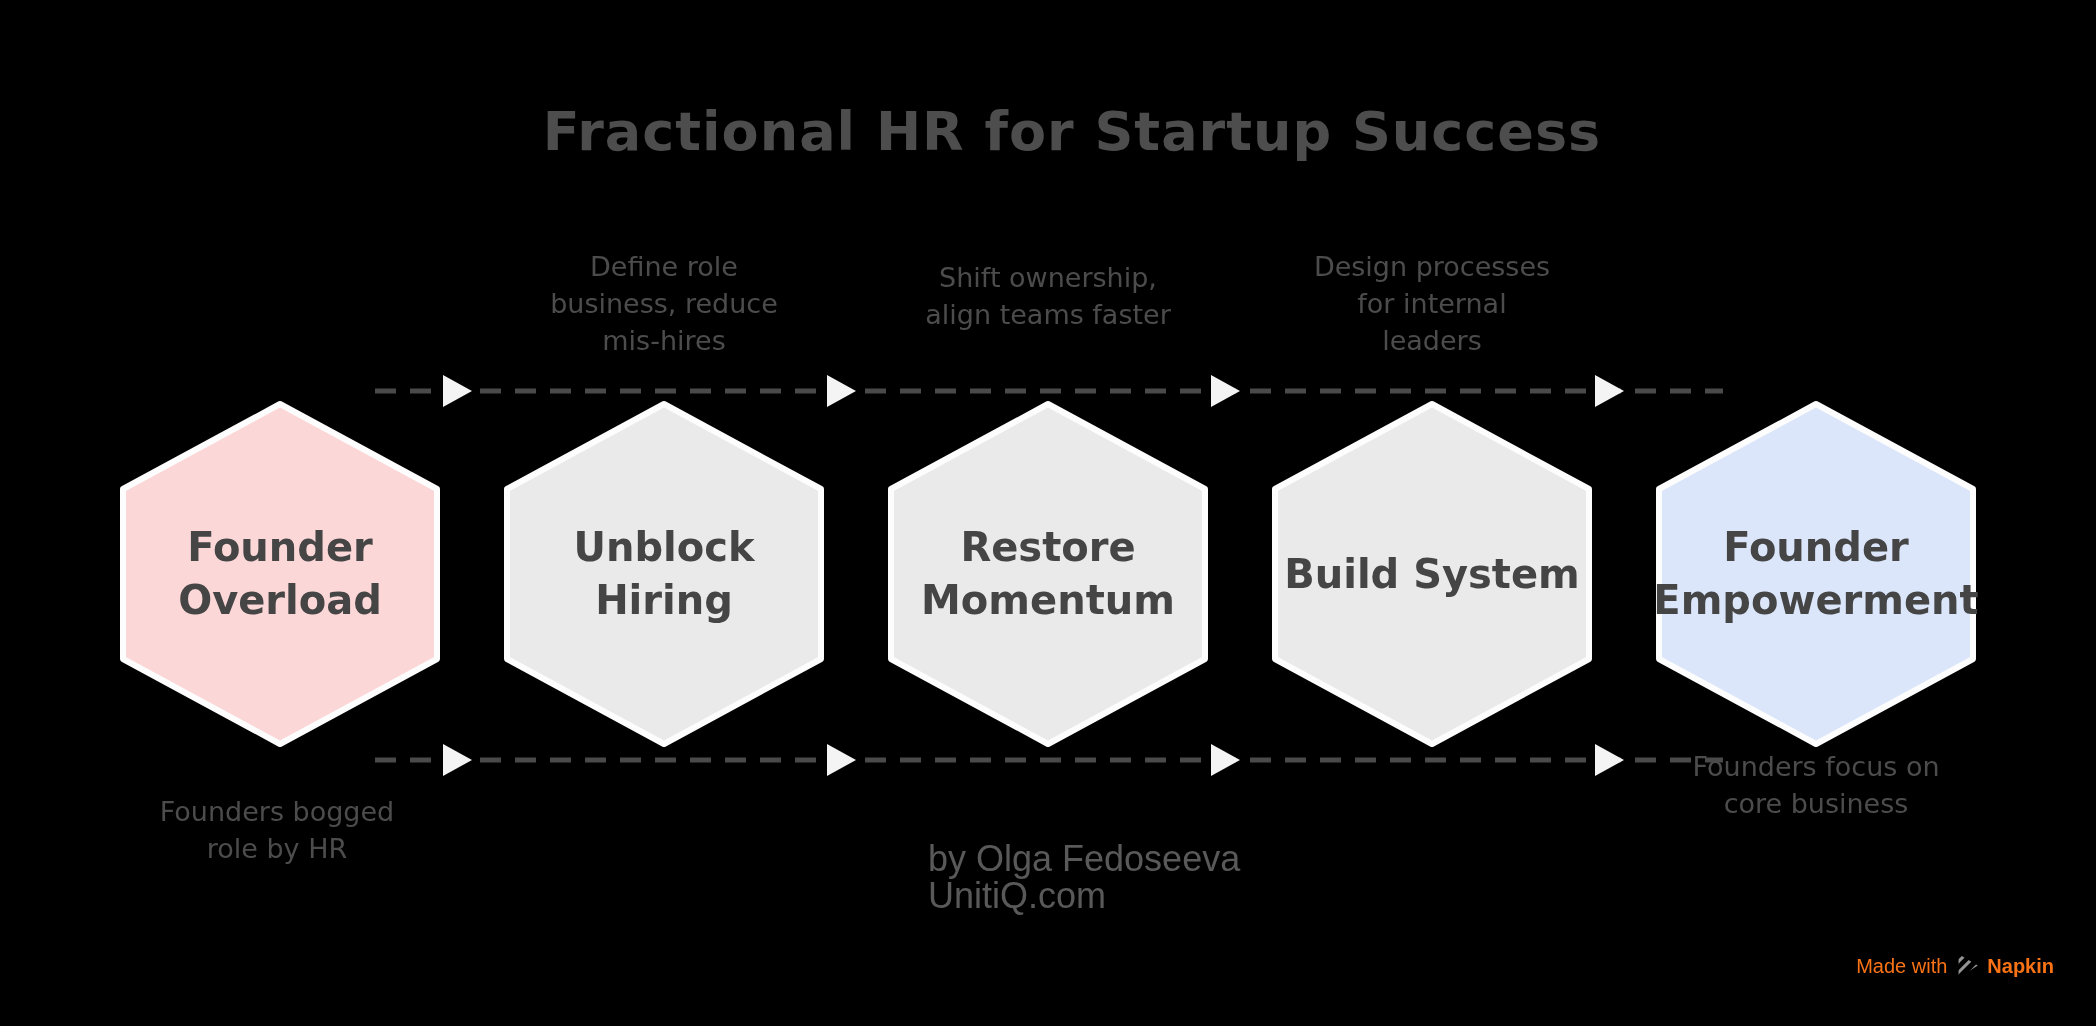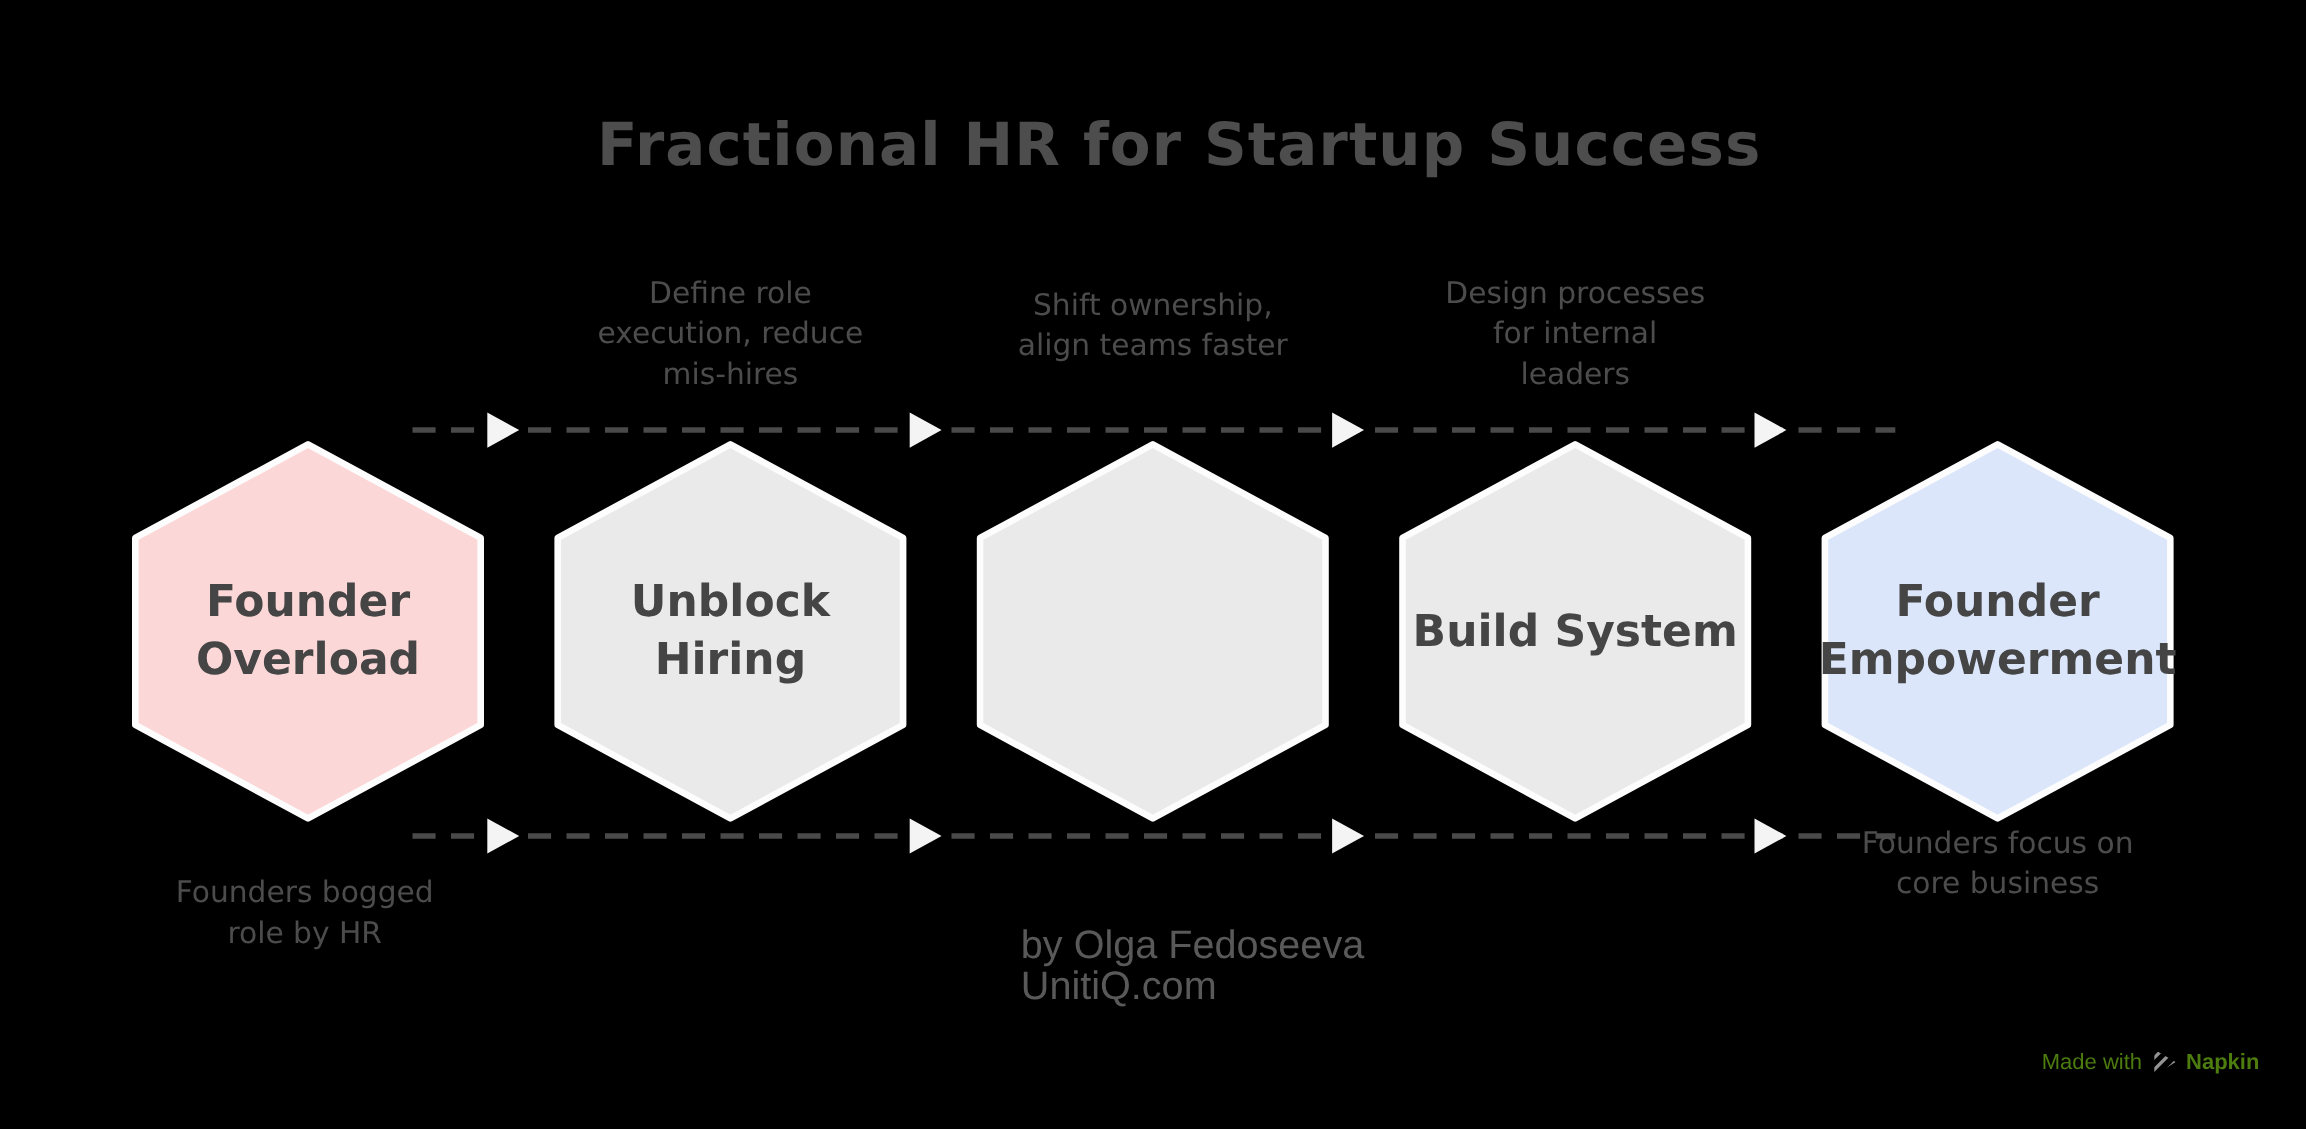--- a/index.html
+++ b/index.html
@@ -66,21 +66,21 @@
     color: #595959;
     white-space: pre-line;
   }
   .made-with {
     position: absolute;
     right: 42px;
     top: 953px;
     display: flex;
     align-items: center;
     gap: 7px;
-    color: #4d7c0f;
+    color: #f97316;
     font-family: "Liberation Sans", sans-serif;
     font-size: 20px;
   }
   .made-with .brand {
     font-weight: 600;
   }
 </style>
 </head>
 <body>
 
@@ -108,26 +108,28 @@
     <polygon points="1432,404 1589,489 1589,659 1432,744 1275,659 1275,489" stroke="#fdfdfd" stroke-width="6" stroke-linejoin="round" fill="#ebeaea"></polygon>
     <polygon points="1816,404 1973,489 1973,659 1816,744 1659,659 1659,489" stroke="#fdfdfd" stroke-width="6" stroke-linejoin="round" fill="#dbe6fb"></polygon>
   </svg>
 
   <div class="title">Fractional HR for Startup Success</div>
 
   <div class="hex-label" style="left:120px">Founder
 Overload</div>
   <div class="hex-label" style="left:504px">Unblock
 Hiring</div>
+  <div class="hex-label" style="left:888px">Restore
+Momentum</div>
   <div class="hex-label" style="left:1272px">Build System</div>
   <div class="hex-label" style="left:1656px">Founder
 Empowerment</div>
 
   <div class="note" style="left:464px;  top:248px">Define role
-execution, reduce
+business, reduce
 mis-hires</div>
   <div class="note" style="left:848px;  top:259px">Shift ownership,
 align teams faster</div>
   <div class="note" style="left:1232px; top:248px">Design processes
 for internal
 leaders</div>
 
   <div class="note" style="left:77px;   top:793px">Founders bogged
 role by HR</div>
   <div class="note" style="left:1616px; top:748px">Founders focus on

